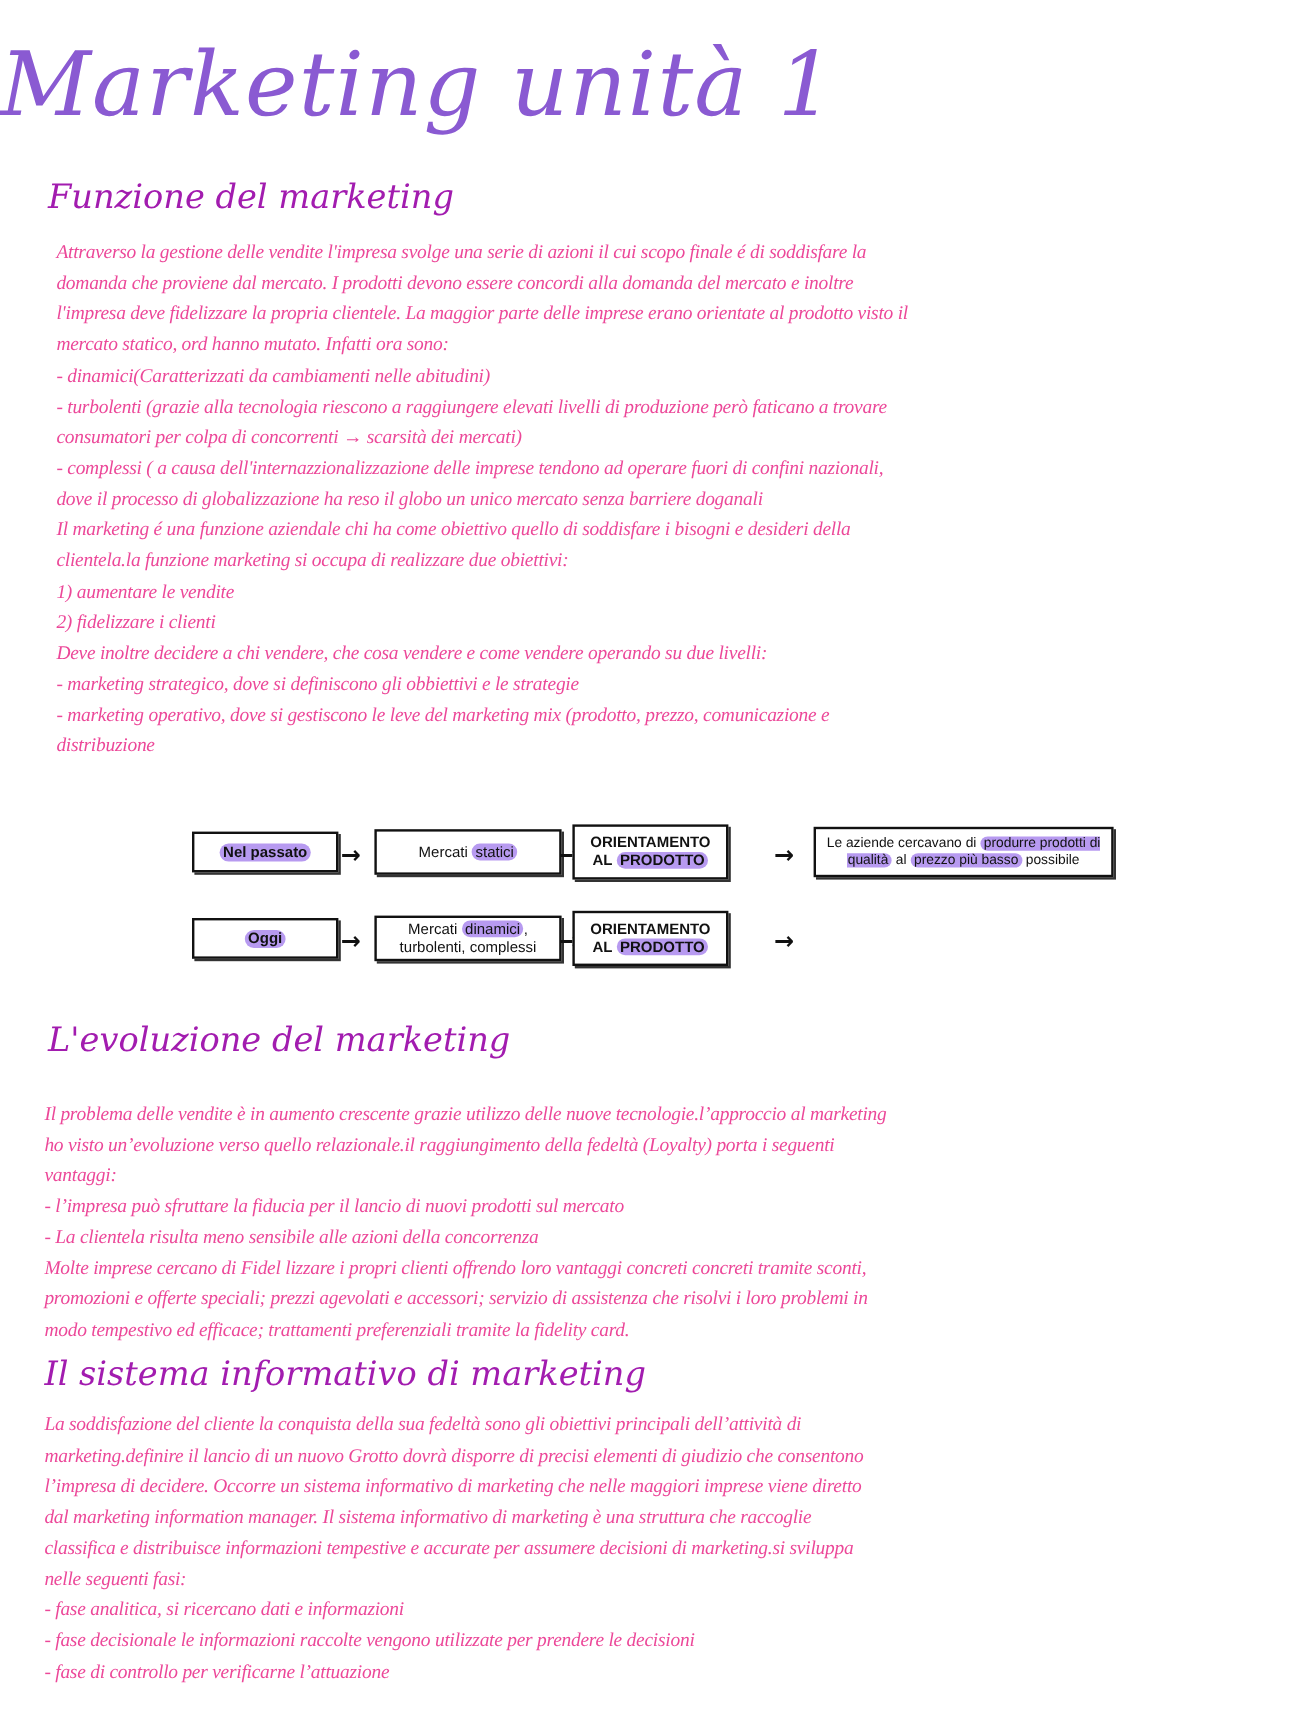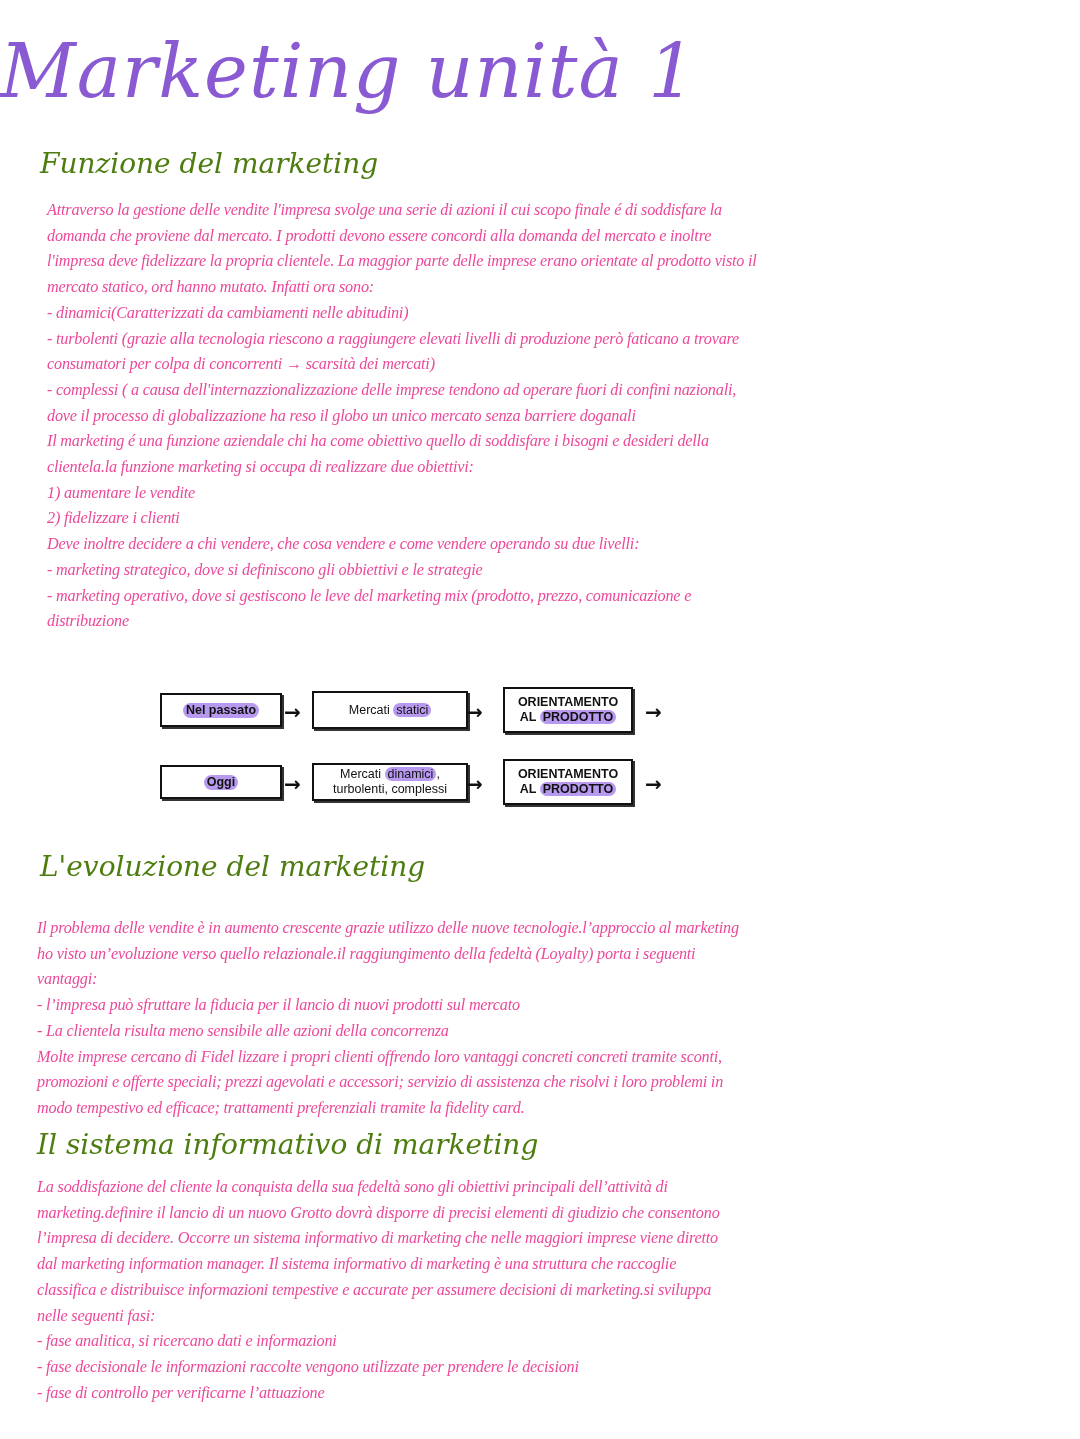--- a/index.html
+++ b/index.html
@@ -1,30 +1,30 @@
 <!DOCTYPE html>
 <html><head>
 <meta charset="utf-8">
 <style>
   html, body { margin: 0; padding: 0; background: #ffffff; }
   body { width: 1080px; height: 1439px; position: relative; overflow: hidden; font-family: "DejaVu Sans", sans-serif; color: #1a1a1a; }
   .title { position: absolute; left: 0; top: 28px; width: 1080px; text-align: left; font-family: "DejaVu Serif", serif; font-style: italic; font-size: 74px; color: #8a5ad2; letter-spacing: 1px; }
-  .h2 { position: absolute; font-family: "DejaVu Serif", serif; font-style: italic; font-size: 28px; color: #4d7c0f; }
+  .h2 { position: absolute; font-family: "DejaVu Serif", serif; font-style: italic; font-size: 28px; color: #a21caf; }
   .para { position: absolute; font-family: Liberation Serif, serif; font-style: italic; font-size: 16.2px; line-height: 25.7px; color: #ec4899; white-space: pre-line; letter-spacing: -0.2px; }
   .p1 { left: 47px; top: 198px; width: 1010px; }
   .p2 { left: 37px; top: 895px; width: 1020px; margin-top: 21px; }
   .p3 { left: 37px; top: 1175px; width: 1020px; }
   .diagram { position: absolute; left: 155px; top: 680px; width: 780px; height: 130px; }
   .row { position: absolute; left: 0; width: 780px; height: 52px; }
   .row1 { top: 4px; }
   .row2 { top: 76px; text-decoration: underline; }
   .box { position: absolute; border: 2.5px solid #111; background: #fff; box-sizing: border-box; display: flex; align-items: center; justify-content: center; text-align: center; font-family: "Liberation Sans", sans-serif; font-size: 12.5px; line-height: 15px; color: #111; box-shadow: 2px 2px 0 #333; }
   .b1 { left: 5px; width: 122px; height: 34px; top: 9px; font-weight: bold; align-items: center; }
   .b2 { left: 157px; width: 156px; height: 38px; top: 7px; }
-  .b3 { left: 348px; width: 130px; height: 46px; top: 3px; font-weight: bold; text-align: center; }
+  .b3 { left: 322px; width: 130px; height: 46px; top: 3px; font-weight: bold; text-align: center; }
   .b4 { left: 523px; width: 250px; height: 42px; top: 5px; font-size: 11.5px; line-height: 14px; }
   .arrow { position: absolute; top: 16px; font-family: "DejaVu Sans", sans-serif; font-size: 20px; font-weight: bold; color: #111; }
   .a1 { left: 129px; } .a2 { left: 311px; } .a3 { left: 490px; }
   .hl { background: #b79af0; border-radius: 8px; padding: 0 3px; }
 </style>
 </head>
 <body>
 
 <div class="title">Marketing unità 1</div>
 
@@ -54,20 +54,23 @@
       </div>
     <span class="arrow a1">→</span>
     <div class="box b2">
         <span><span>Mercati </span><span class="hl">statici</span><span></span></span>
       </div>
     <span class="arrow a2">→</span>
     <div class="box b3">
         <span><span>ORIENTAMENTO</span><br><span>AL </span><span class="hl">PRODOTTO</span></span>
       </div>
     <span class="arrow a3">→</span>
+    <div class="box b4">
+        <span><span>Le aziende cercavano di </span><span class="hl">produrre prodotti di qualità</span><span> al </span><span class="hl">prezzo più basso</span><span> possibile</span></span>
+      </div>
   </div>
   <div class="row row2">
     <div class="box b1">
         <span class="hl">Oggi</span>
       </div>
     <span class="arrow a1">→</span>
     <div class="box b2">
         <span><span>Mercati </span><span class="hl">dinamici</span><span>, turbolenti, complessi</span></span>
       </div>
     <span class="arrow a2">→</span>

